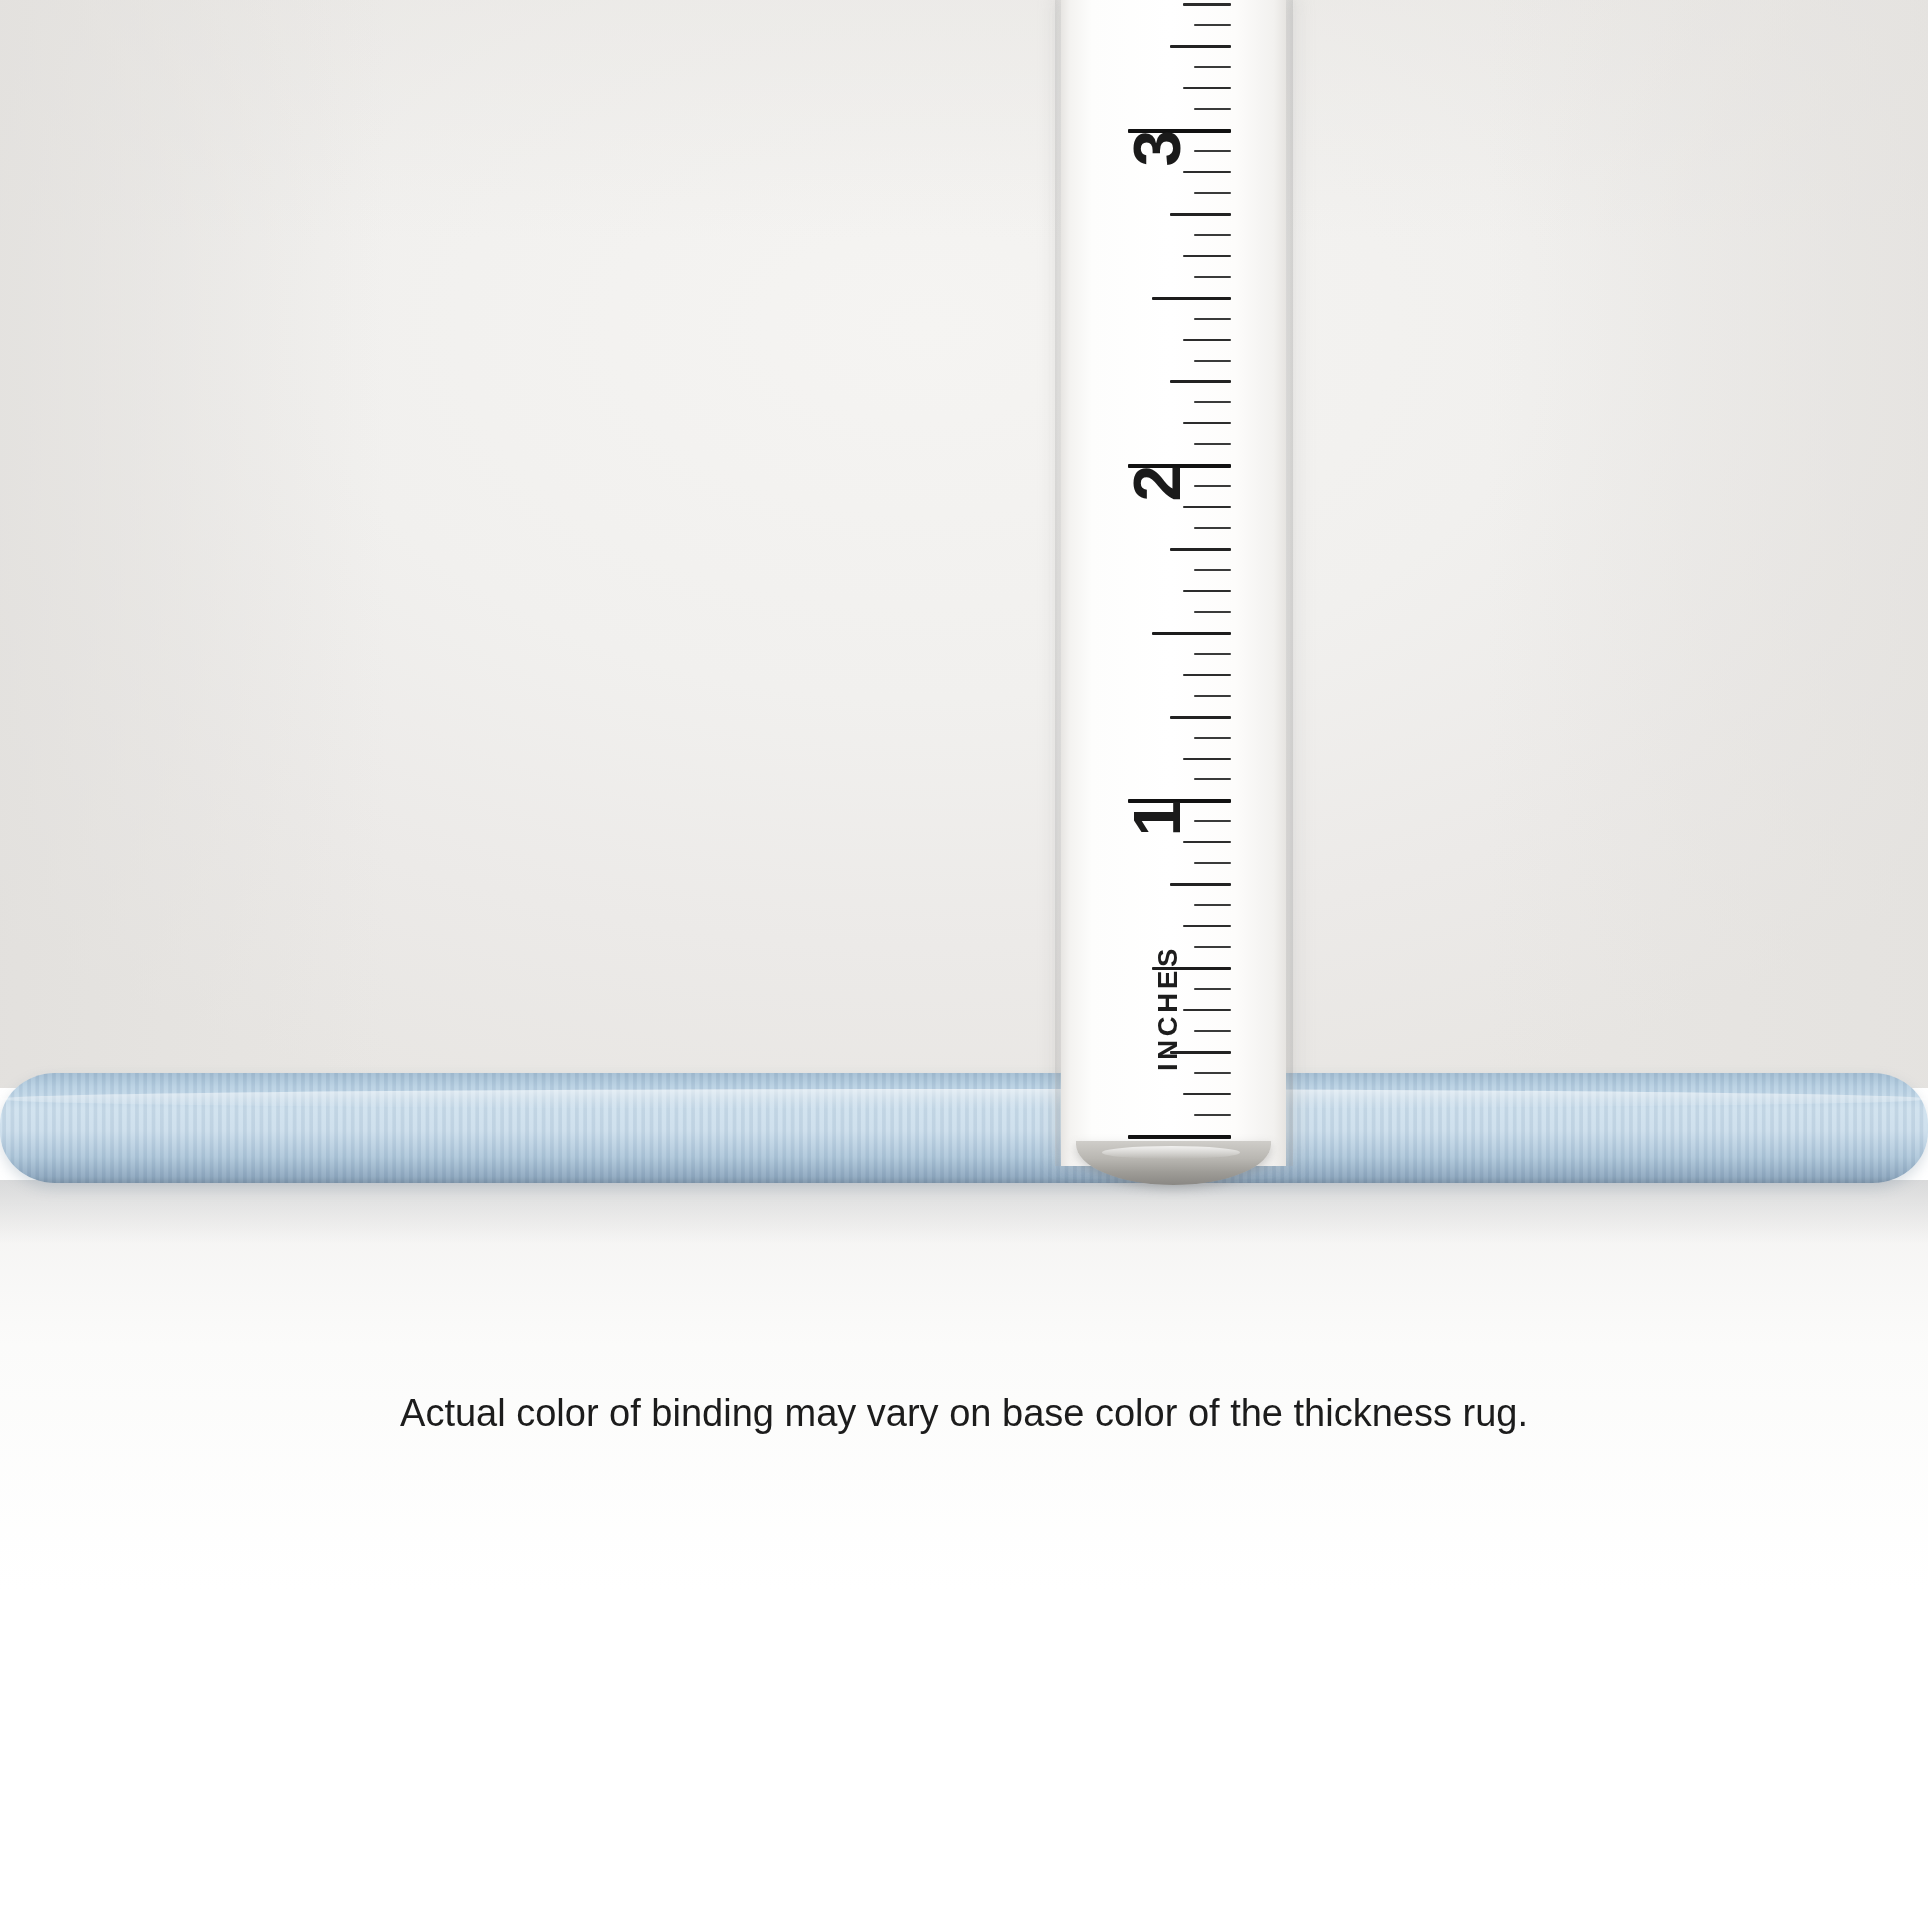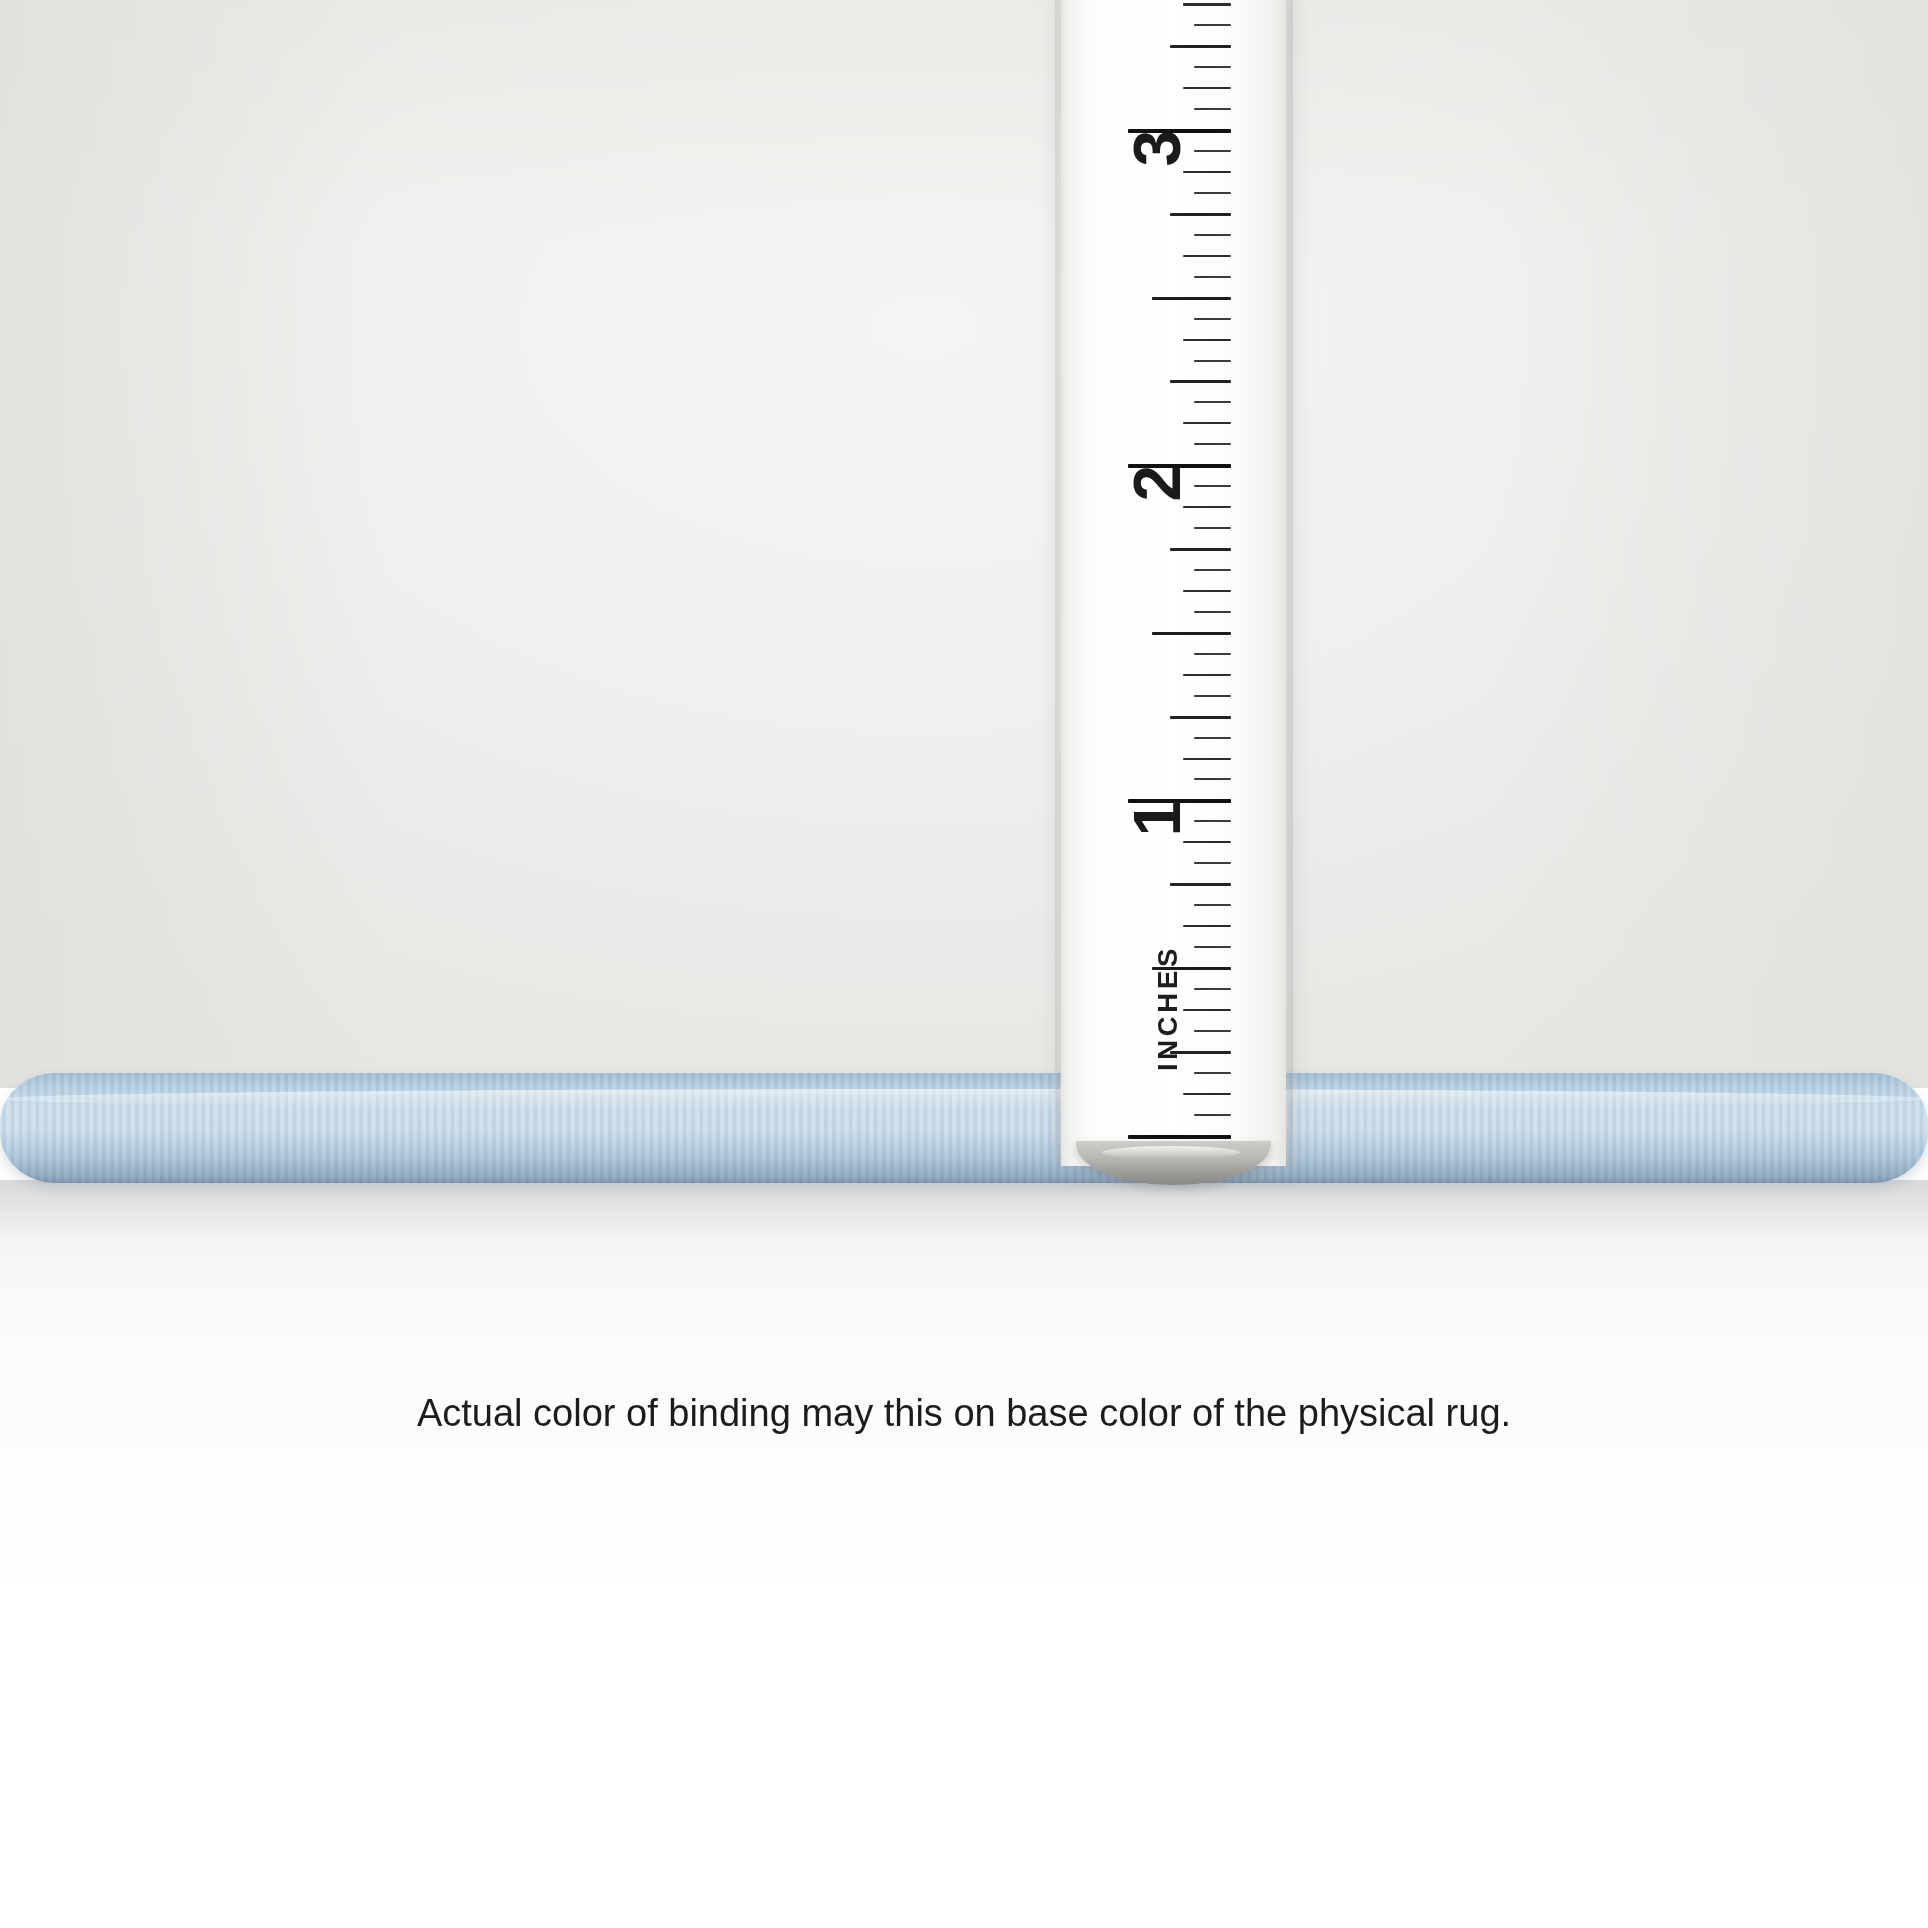--- a/index.html
+++ b/index.html
@@ -313,17 +313,17 @@
         <div class="tick-label" style="top: 436px;">2</div>
         <div class="tick-label" style="top: 101px;">3</div>
         <div class="inches-label" style="top: 934px;">INCHES</div>
       </div>
   </div>
 
   <div class="tape-tip"></div>
   <div class="tape-tip-shine"></div>
 
   <div class="caption">
-    <span class="line">Actual color of binding may this on base color of the physical rug.</span>
+    <span class="line">Actual color of binding may vary on base color of the thickness rug.</span>
   </div>
 
 </div>
 
 
 </body></html>

